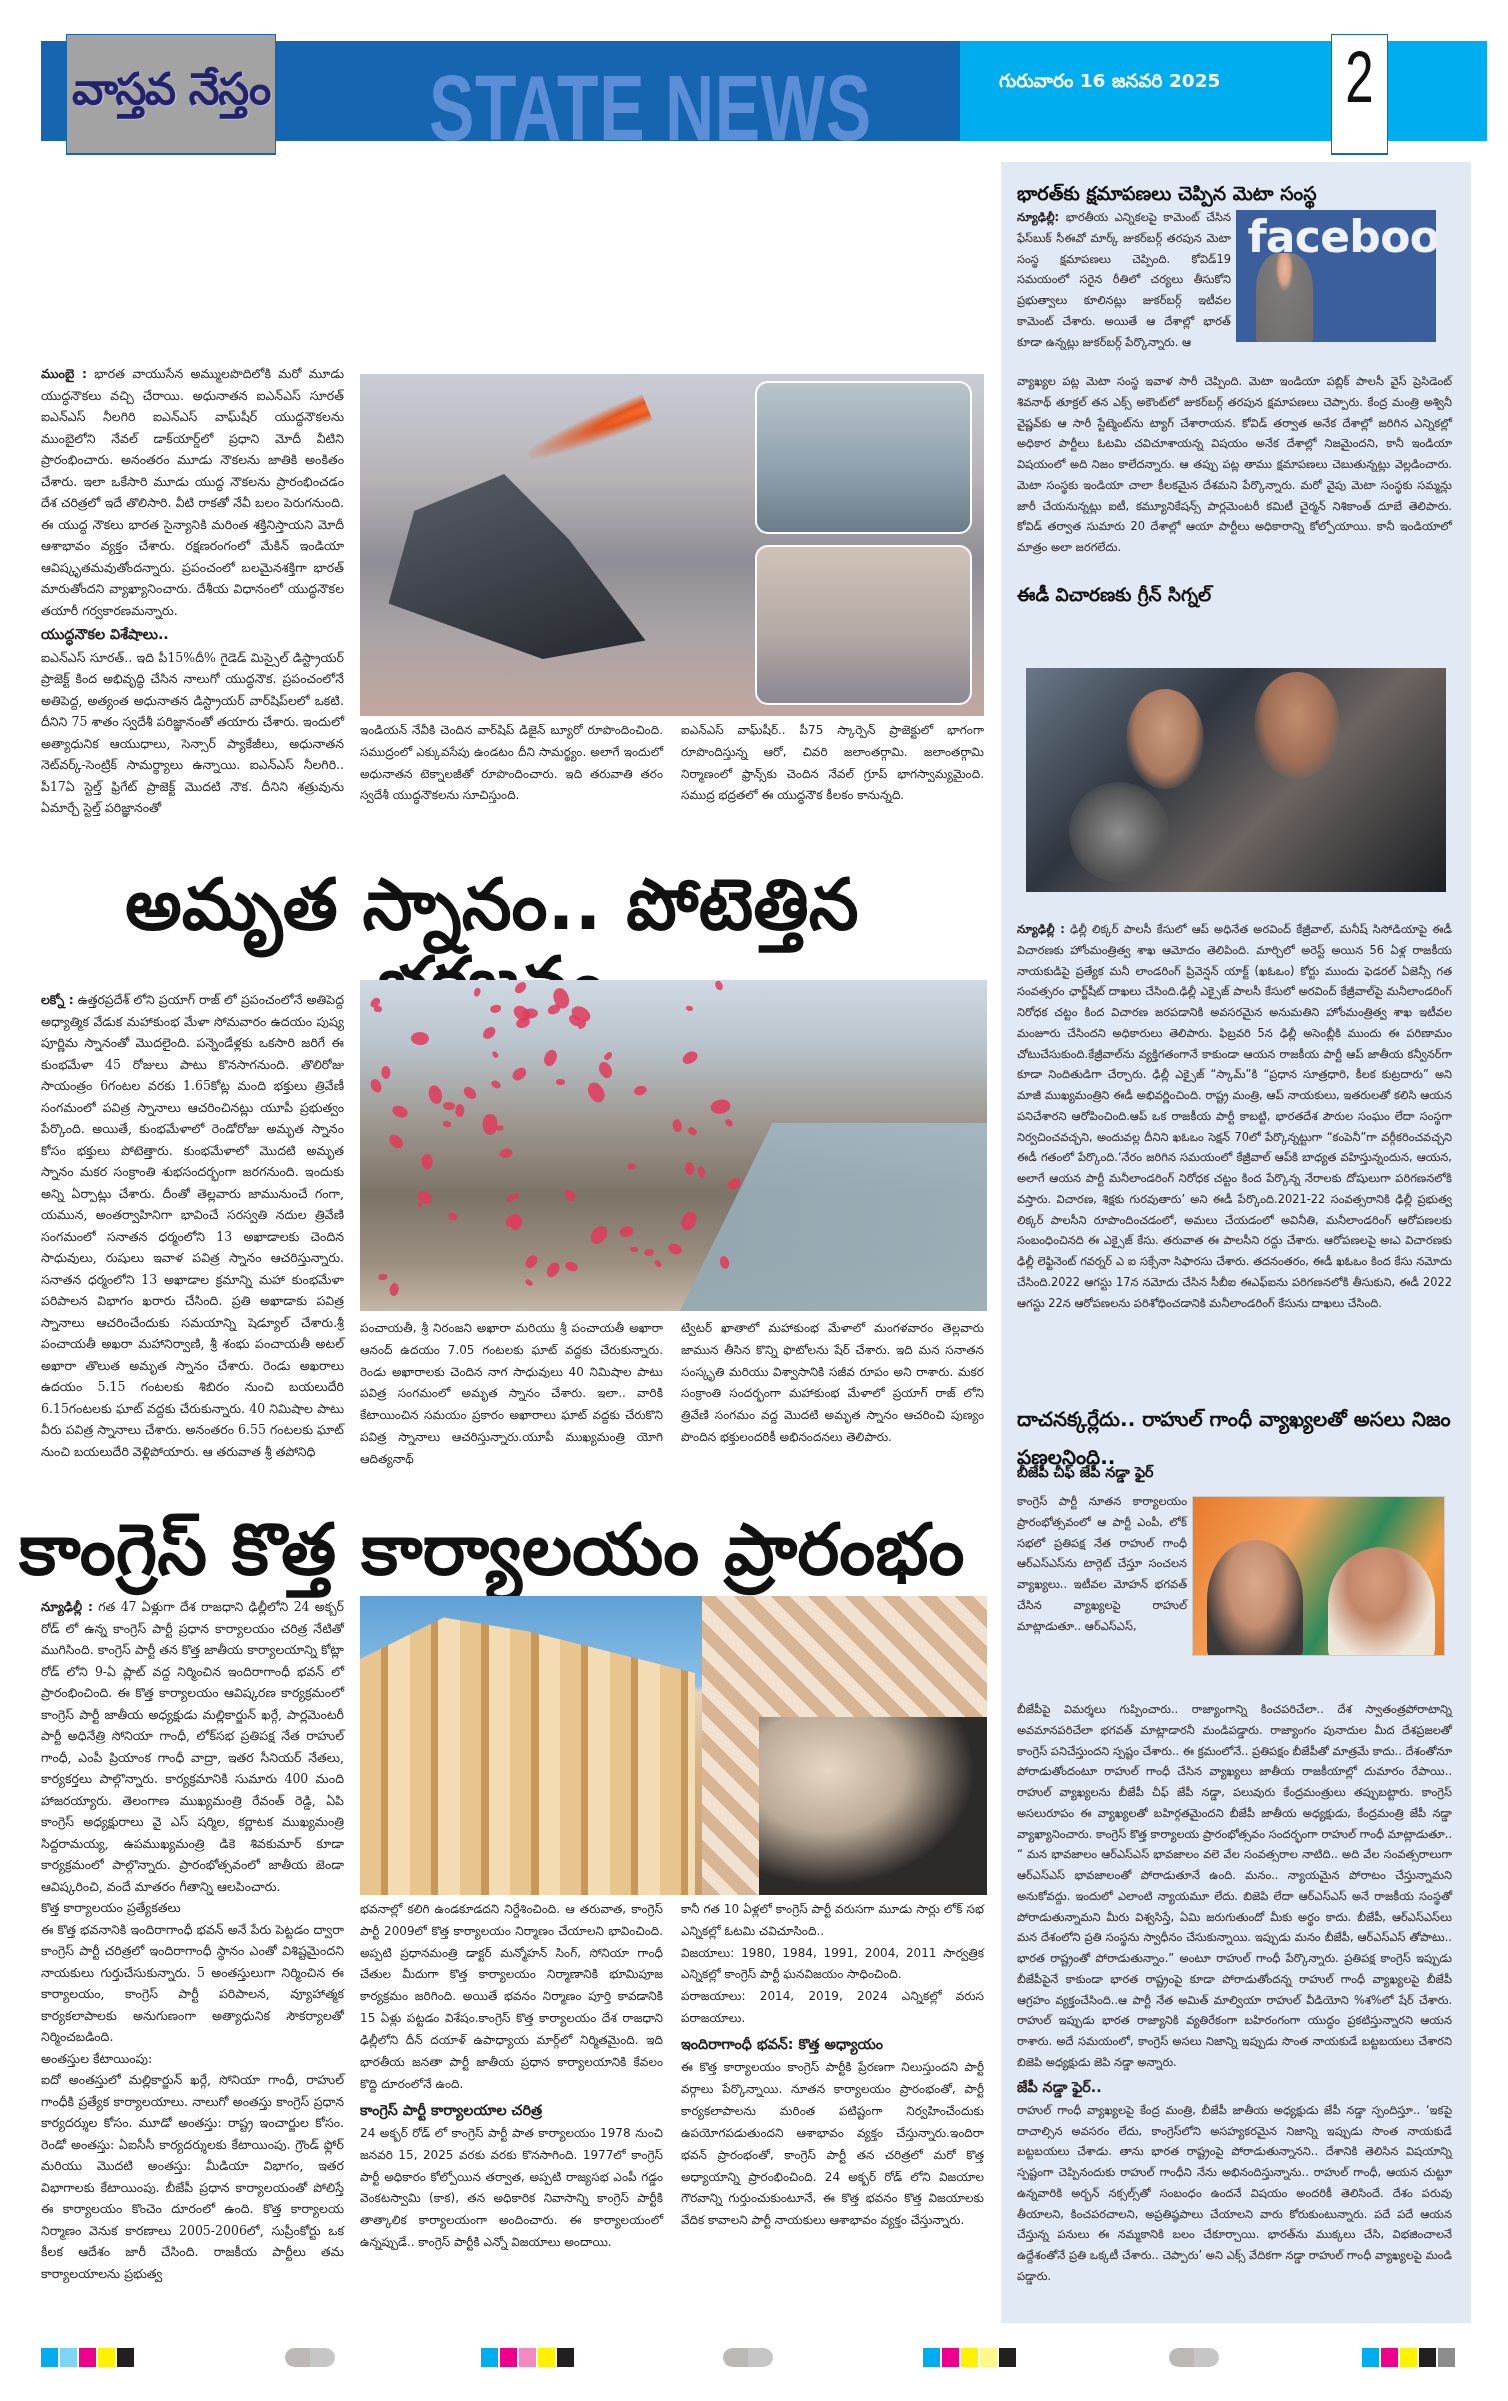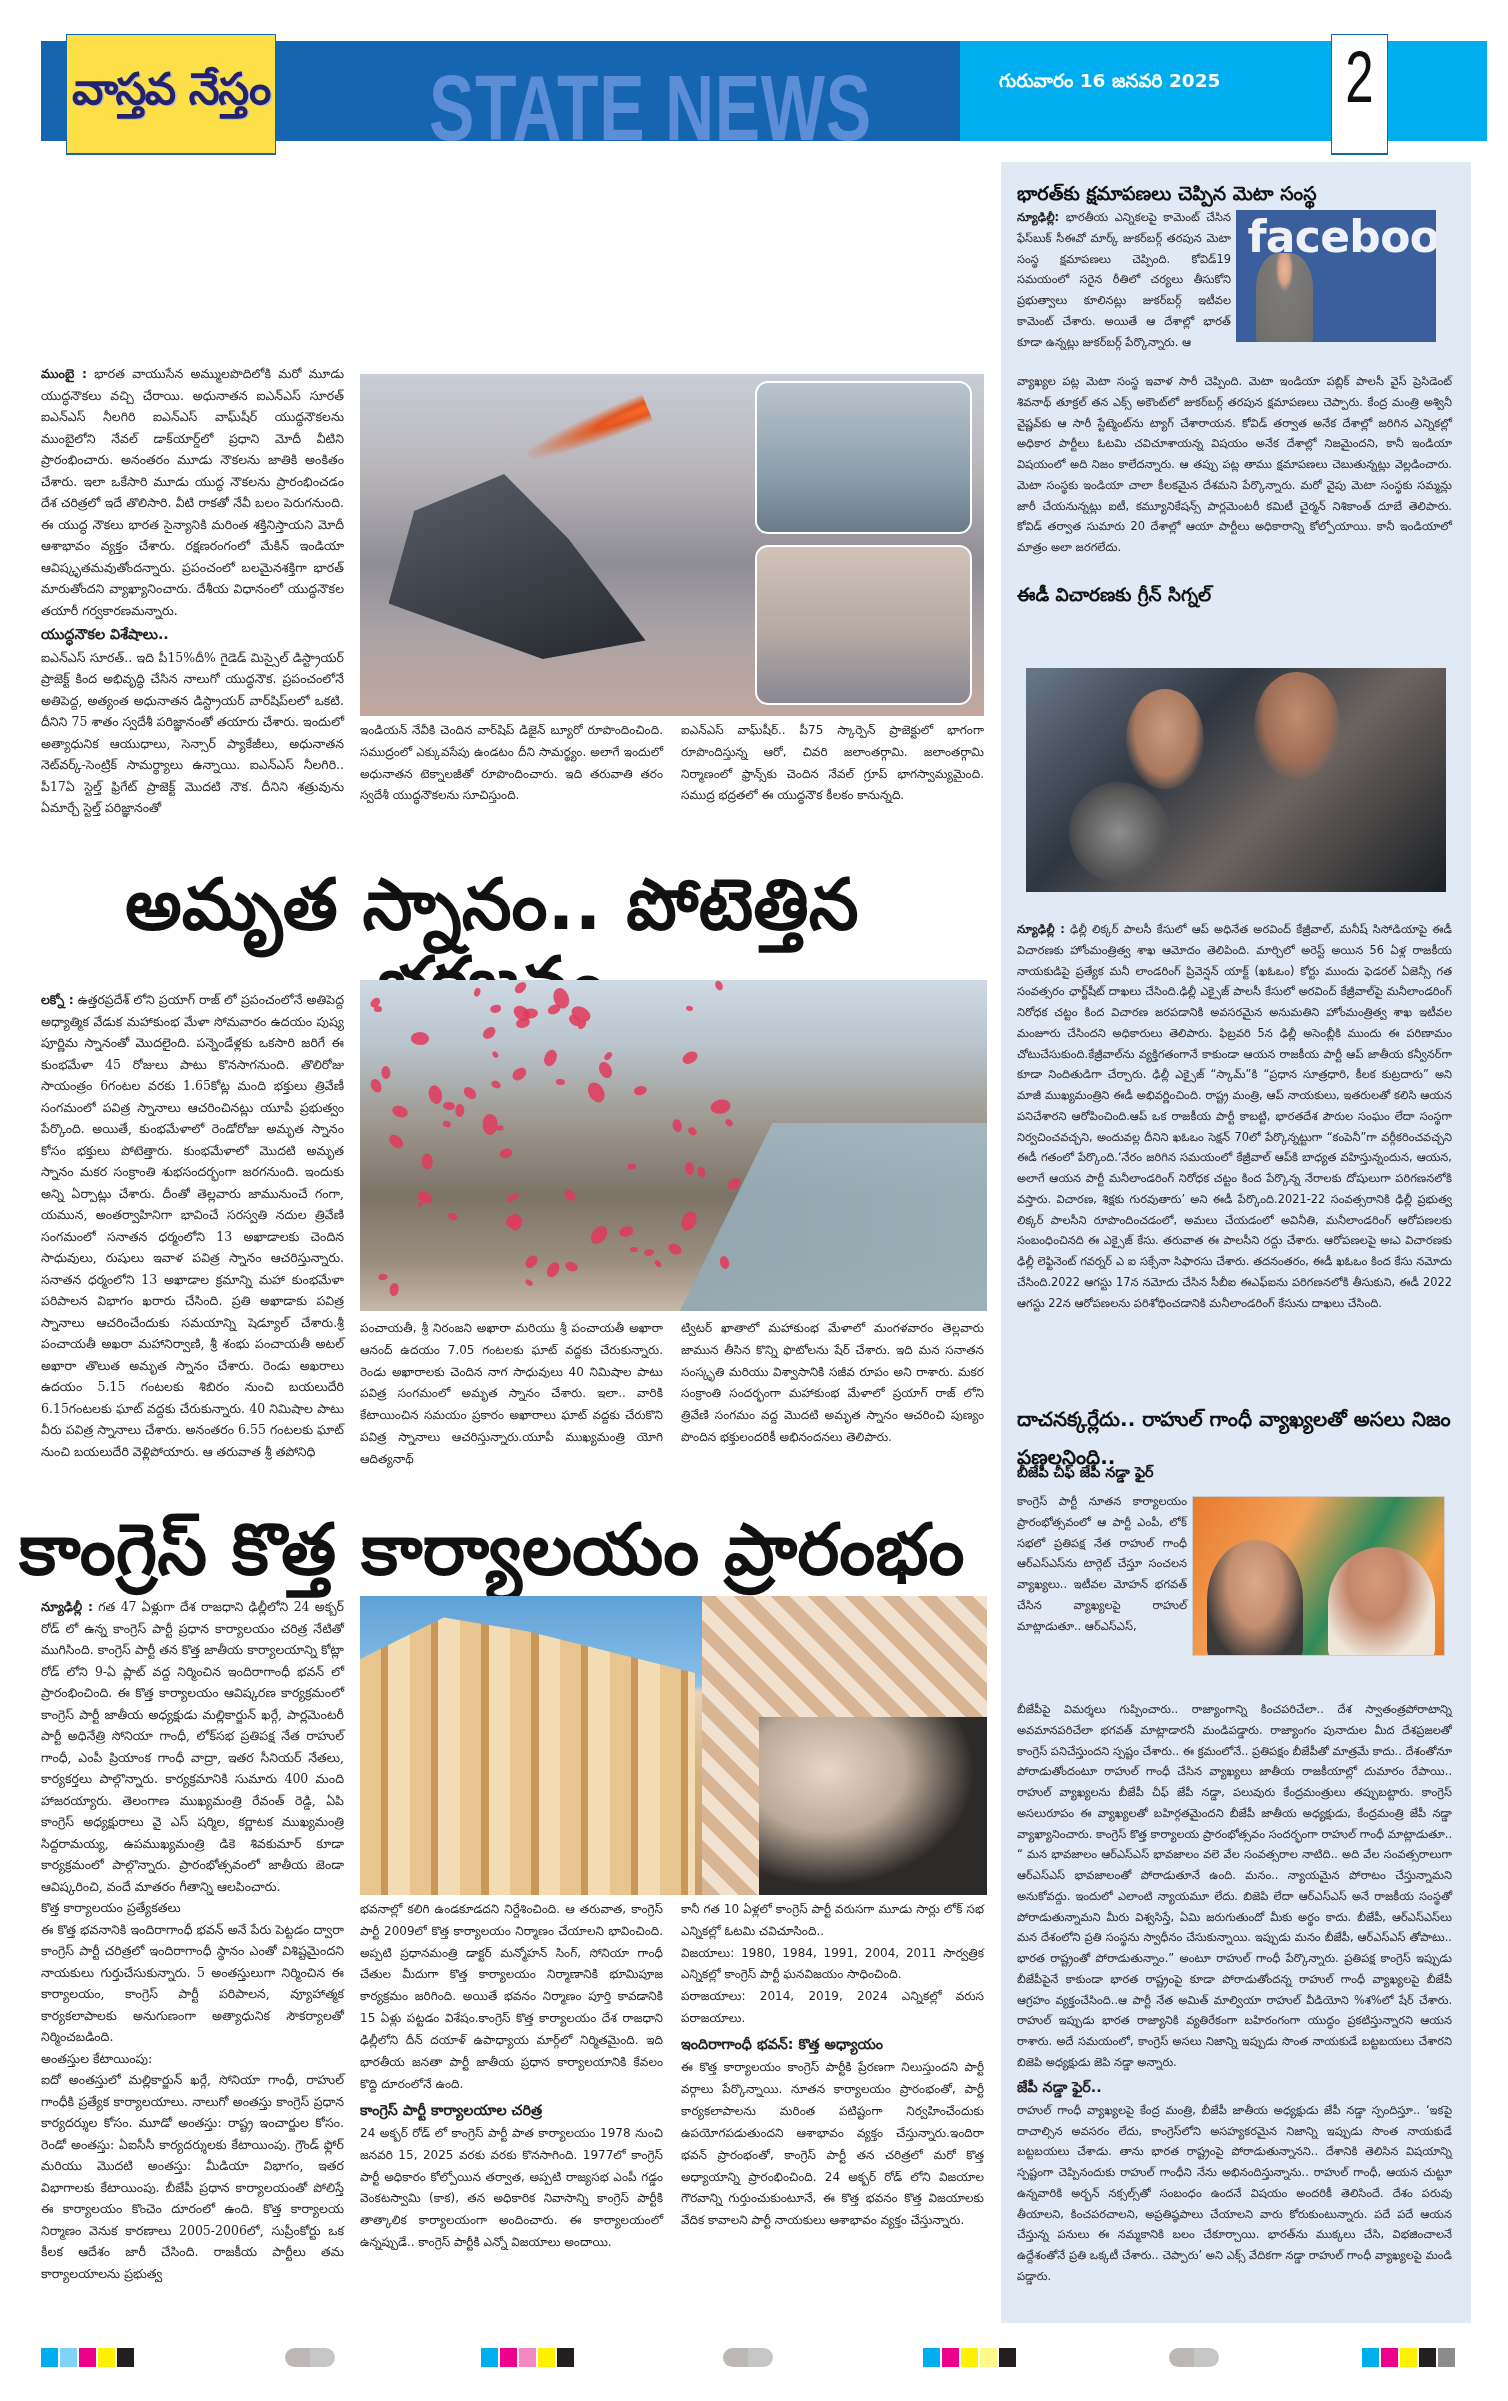--- a/index.html
+++ b/index.html
@@ -3,21 +3,21 @@
 <meta charset="utf-8">
 <style>
   * { box-sizing: border-box; margin: 0; padding: 0; }
   html, body { width: 1509px; height: 2401px; background: #ffffff; overflow: hidden; }
   body { position: relative; font-family: "DejaVu Sans", "Liberation Sans", sans-serif; color: #231f20; }
 
   
   .masthead { position: absolute; left: 41px; top: 41px; width: 1447px; height: 100px; }
   .mh-band-dark { position: absolute; left: 0; top: 0; width: 919px; height: 100px; background: #1565b0; }
   .mh-band-light { position: absolute; left: 919px; top: 0; width: 527px; height: 100px; background: #00aeef; }
-  .logo-box { position: absolute; left: 25px; top: -7.1px; width: 210px; height: 121px; background: #fde047; border: 1.4px solid #1565b0; border-bottom-width: 2.9px; display:flex; align-items:center; justify-content:center; }
+  .logo-box { position: absolute; left: 25px; top: -7.1px; width: 210px; height: 121px; background: #a3a3a3; border: 1.4px solid #1565b0; border-bottom-width: 2.9px; display:flex; align-items:center; justify-content:center; }
   .logo-text { font-family: "DejaVu Sans", sans-serif; font-weight: bold; font-size: 44px; color: #23236b; letter-spacing: -1.4px; text-shadow: 1.4px 1.4px 0 #b7b7d8; white-space: nowrap; }
   .section-title { position: absolute; left: 388px; top: 14.3px; font-family: "Liberation Sans", sans-serif; font-weight: bold; font-size: 68px; color: #5b8ed6; transform: scaleY(1.35); transform-origin: top left; letter-spacing: 0.7px; white-space: nowrap; }
   .dateline { position: absolute; left: 958px; top: 28.5px; font-size: 18.5px; font-weight: bold; color: #fff; white-space: nowrap; text-align: center; }
   .page-no-box { position: absolute; left: 1290px; top: -7.1px; width: 57px; height: 121px; background: #fff; border: 1.4px solid #1565b0; border-bottom-width: 2.9px; }
   .page-no { position: absolute; left: 0; top: 1.4px; width: 100%; text-align: center; font-family: "Liberation Sans", sans-serif; font-size: 51px; color: #111; font-weight: normal; transform: scaleY(1.4); transform-origin: top center; }
 
   
   .headline { position: absolute; font-family: "DejaVu Sans", sans-serif; font-weight: bold; color: #111; text-align: center; line-height: 1.1; }
   .hl1 { left: 14.3px; top: 178px; width: 955px; font-size: 68px; }
   .hl2 { left: 14.3px; top: 866px; width: 955px; font-size: 71px; }

